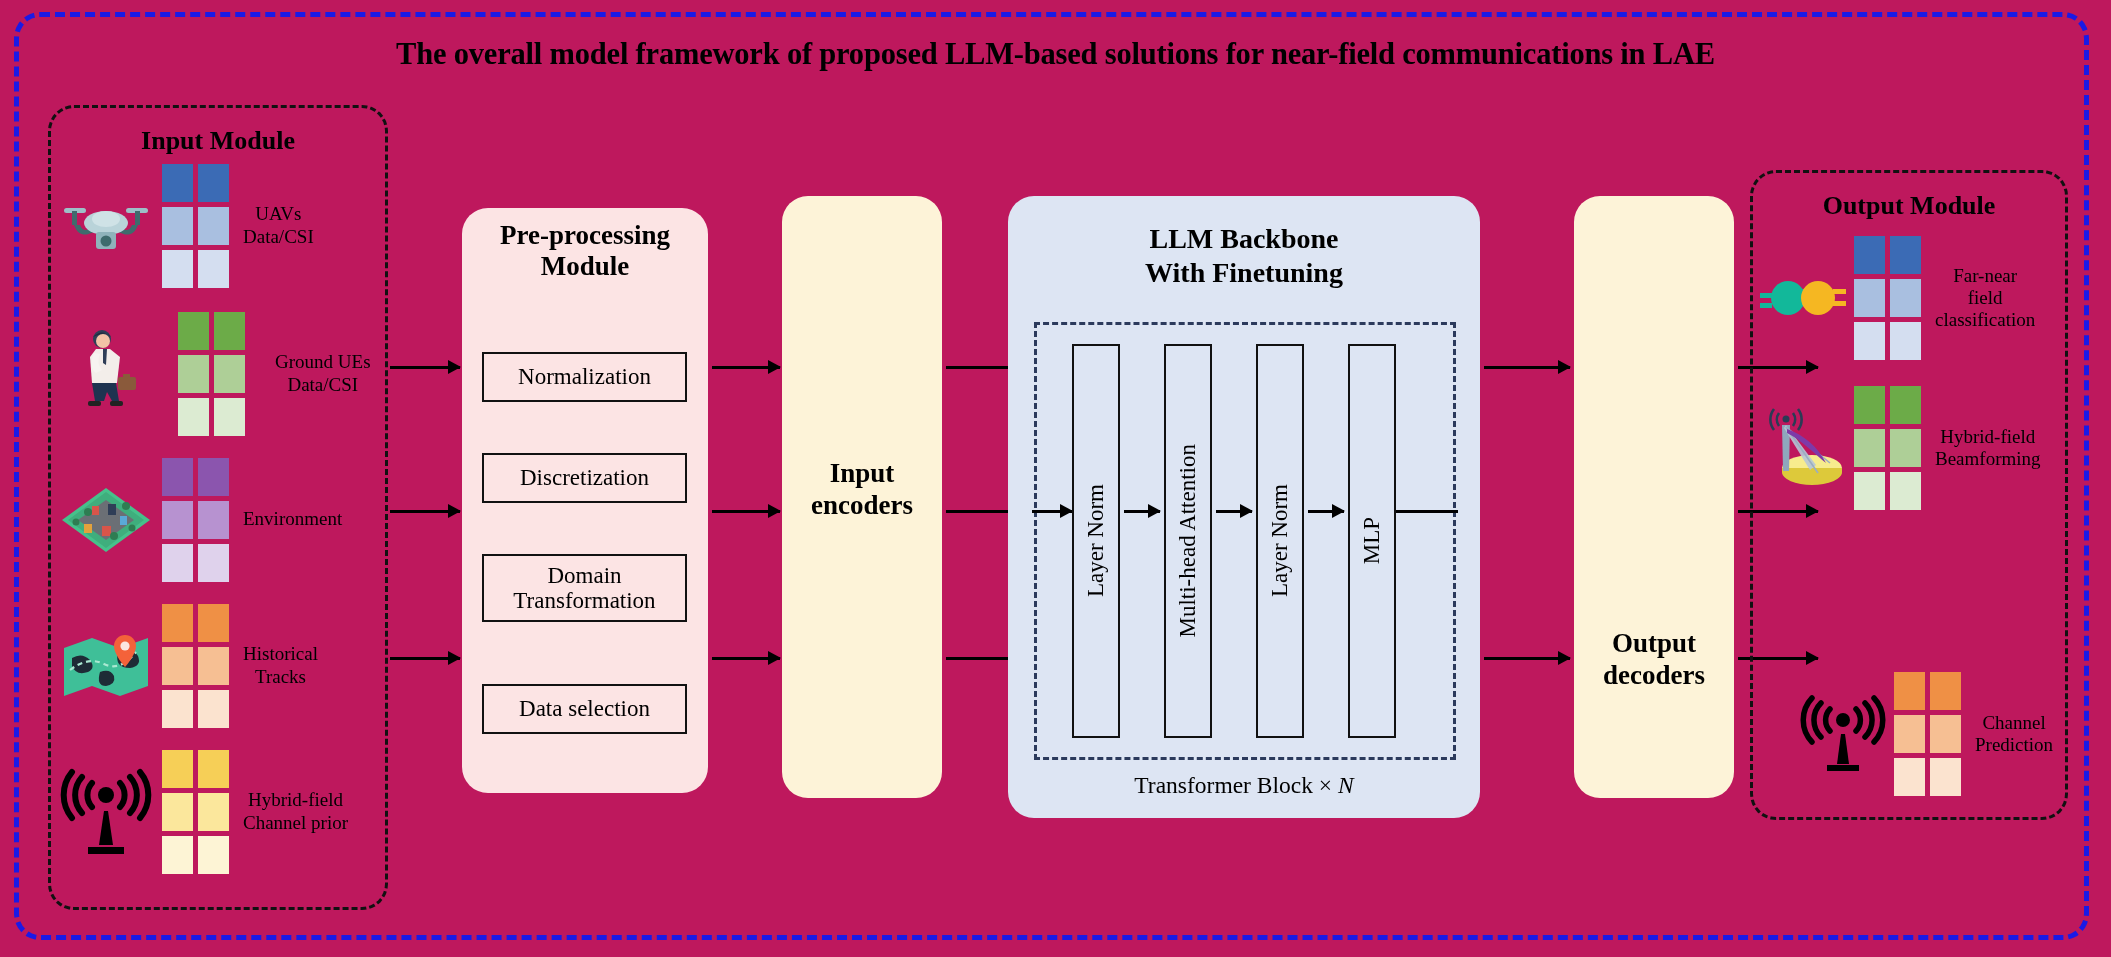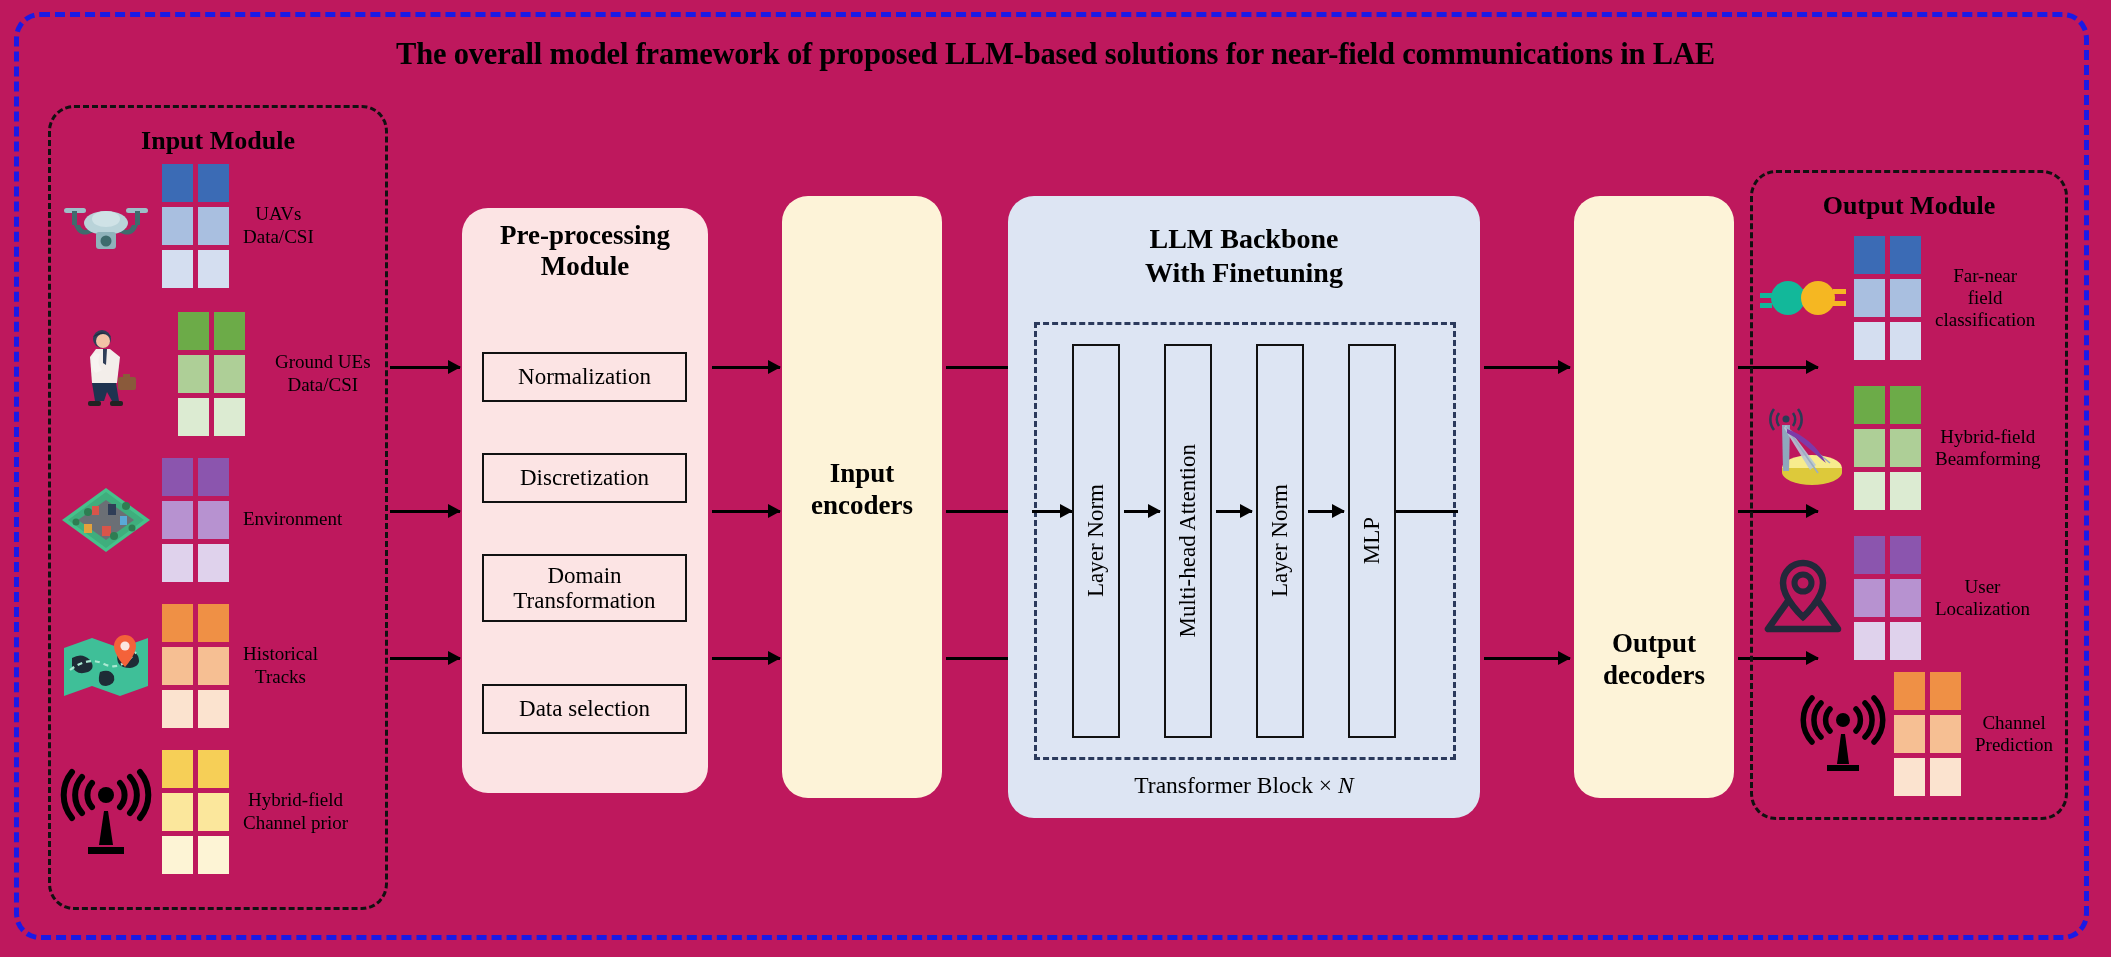--- a/index.html
+++ b/index.html
@@ -469,39 +469,20 @@
         <div class="swatch" style="background:#6cab48"></div>
       <div class="swatch" style="background:#aecf97"></div>
         <div class="swatch" style="background:#aecf97"></div>
       <div class="swatch" style="background:#dcebd2"></div>
         <div class="swatch" style="background:#dcebd2"></div>
     </div>
     <div class="io-label">Hybrid-field
 Beamforming</div>
   </div>
 
-  <div class="io-row" style="left:1760px; top:528px; width:306px; height:140px;">
-    <div class="io-icon" style="width:86px;flex:0 0 86px;">
-      <svg width="86" height="78" viewBox="0 0 86 78">
-        <path d="M28 42 L8 70 L78 70 L58 42" fill="none" stroke="#23283a" stroke-width="6.5" stroke-linejoin="round"></path>
-        <path d="M43 4 a20 20 0 0 1 20 20 c0 16 -20 34 -20 34 s-20 -18 -20 -34 a20 20 0 0 1 20 -20Z" fill="none" stroke="#23283a" stroke-width="6.5"></path>
-        <circle cx="43" cy="24" r="8.5" fill="none" stroke="#23283a" stroke-width="6"></circle>
-      </svg>
-    </div>
-    <div class="swatch-grid">
-      <div class="swatch" style="background:#8b55ae"></div>
-        <div class="swatch" style="background:#8b55ae"></div>
-      <div class="swatch" style="background:#b792d0"></div>
-        <div class="swatch" style="background:#b792d0"></div>
-      <div class="swatch" style="background:#dfd2ec"></div>
-        <div class="swatch" style="background:#dfd2ec"></div>
-    </div>
-    <div class="io-label">User
-Localization</div>
-  </div>
 
   <div class="io-row" style="left:1800px; top:664px; width:306px; height:140px;">
     <div class="io-icon" style="width:86px;flex:0 0 86px;">
       <svg width="86" height="80" viewBox="0 0 86 80">
         <circle cx="43" cy="26" r="7" fill="#000"></circle>
         <path d="M43 70 l-6 0 l4 -30 l4 0 l4 30Z" fill="#000"></path>
         <path d="M27 71 l32 0 l0 6 l-32 0Z" fill="#000"></path>
         <path d="M30 15 a16 16 0 0 0 0 22" fill="none" stroke="#000" stroke-width="5.5" stroke-linecap="round"></path>
         <path d="M21 9 a24 24 0 0 0 0 34" fill="none" stroke="#000" stroke-width="5.5" stroke-linecap="round"></path>
         <path d="M12 4 a32 32 0 0 0 0 44" fill="none" stroke="#000" stroke-width="5.5" stroke-linecap="round"></path>

